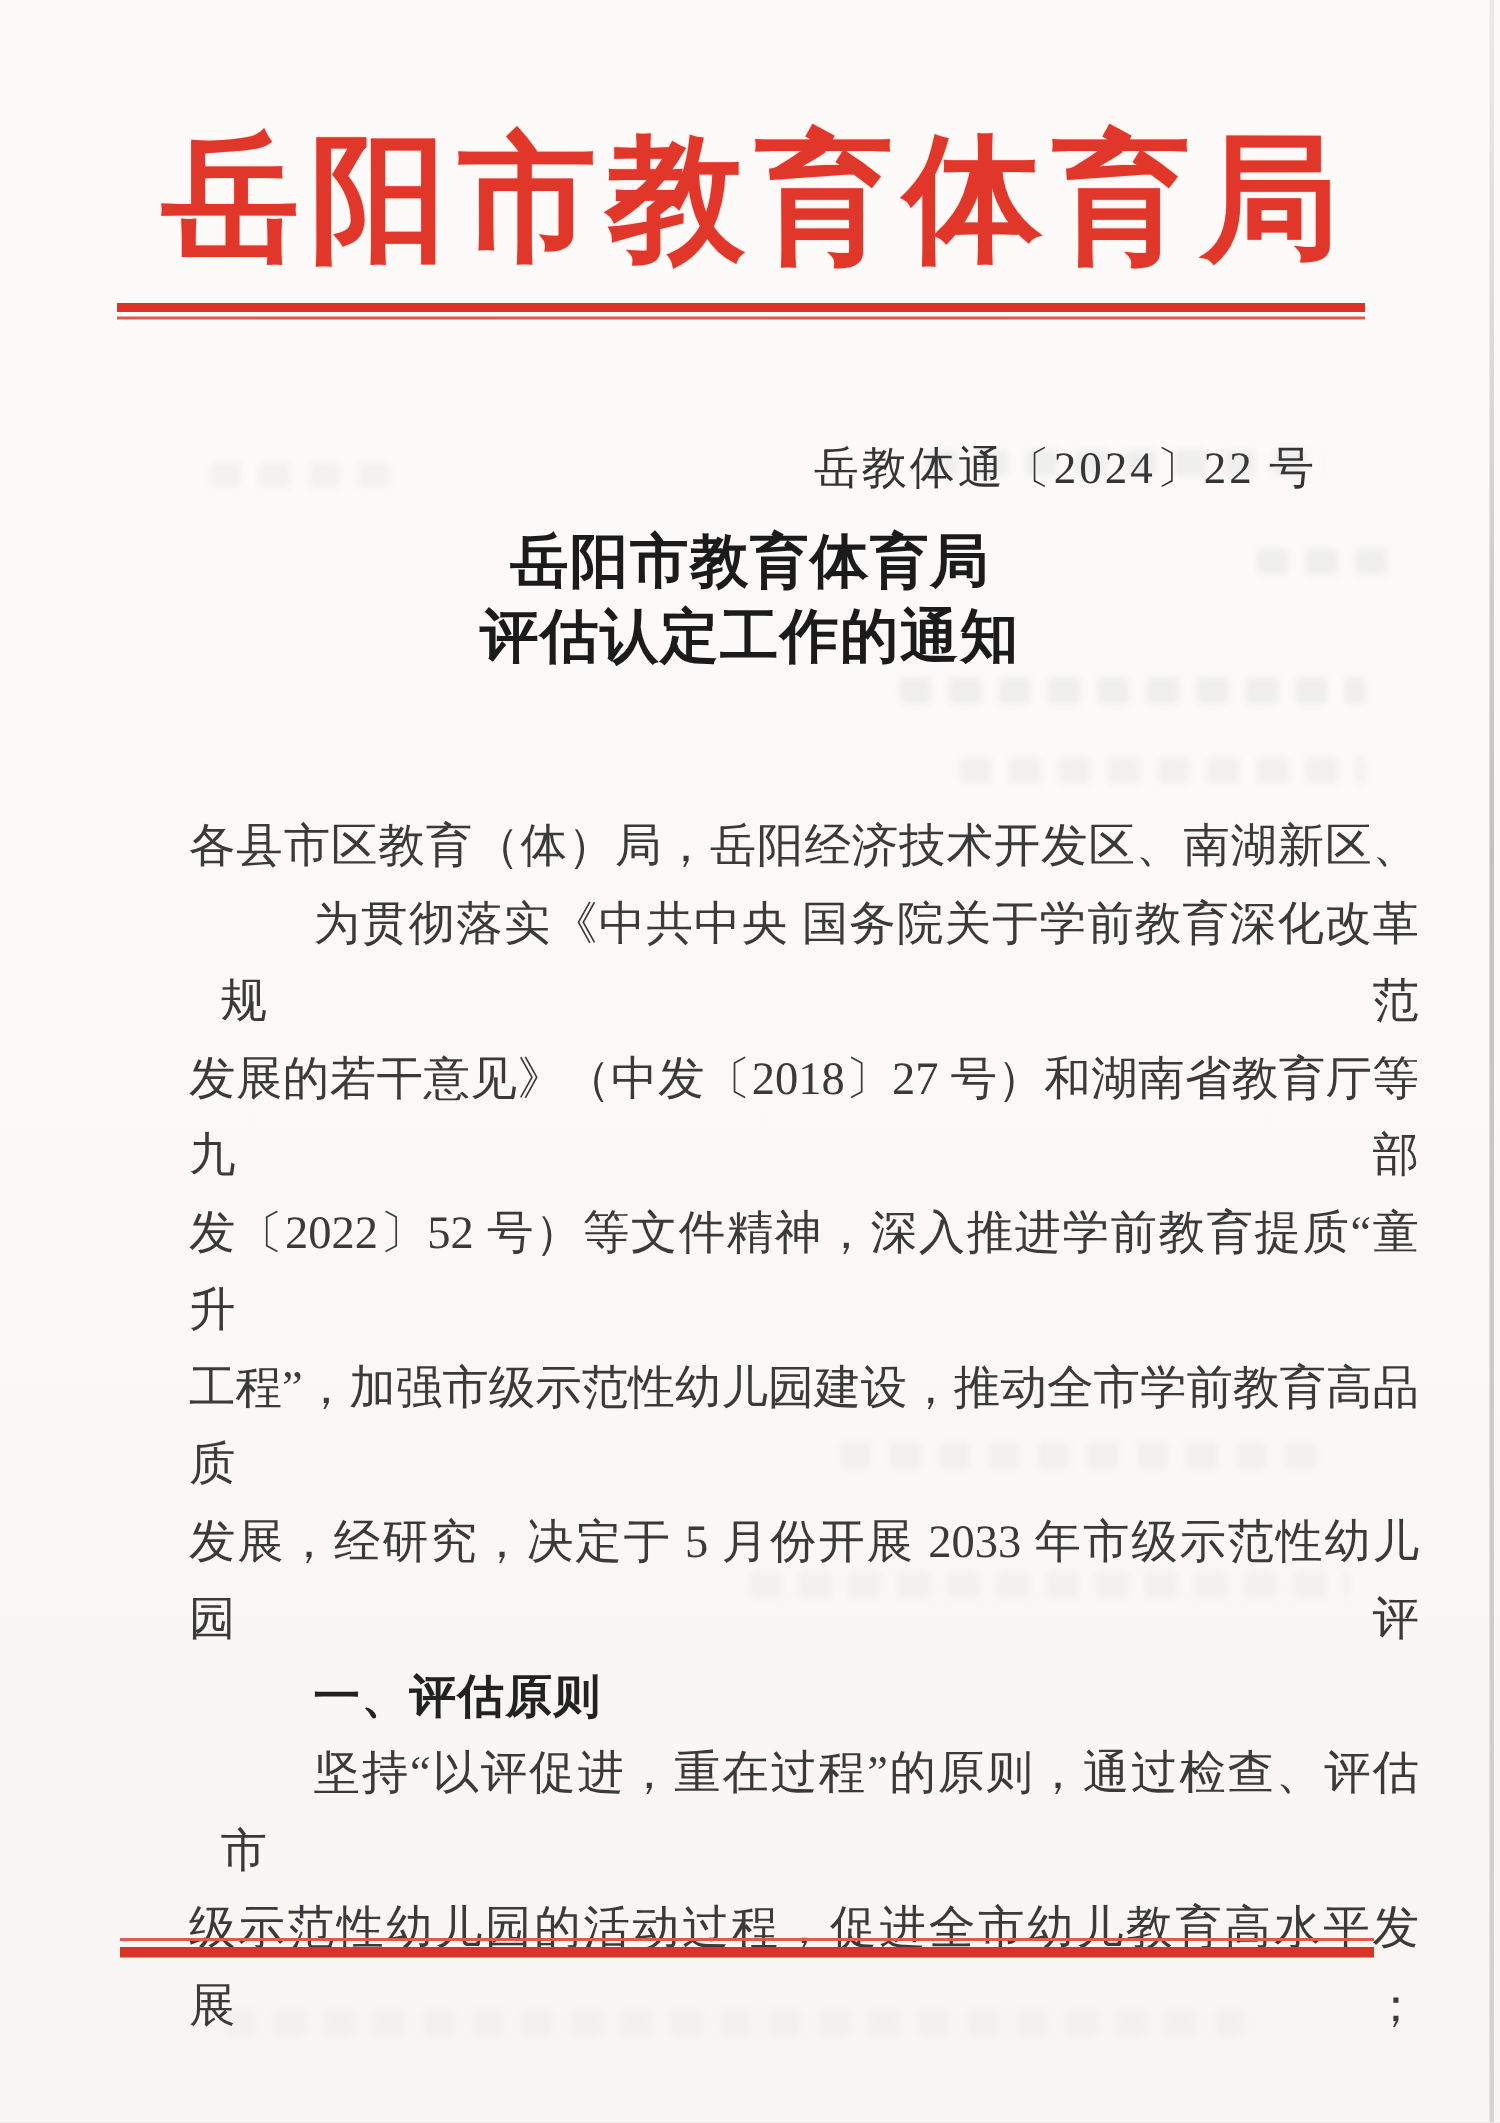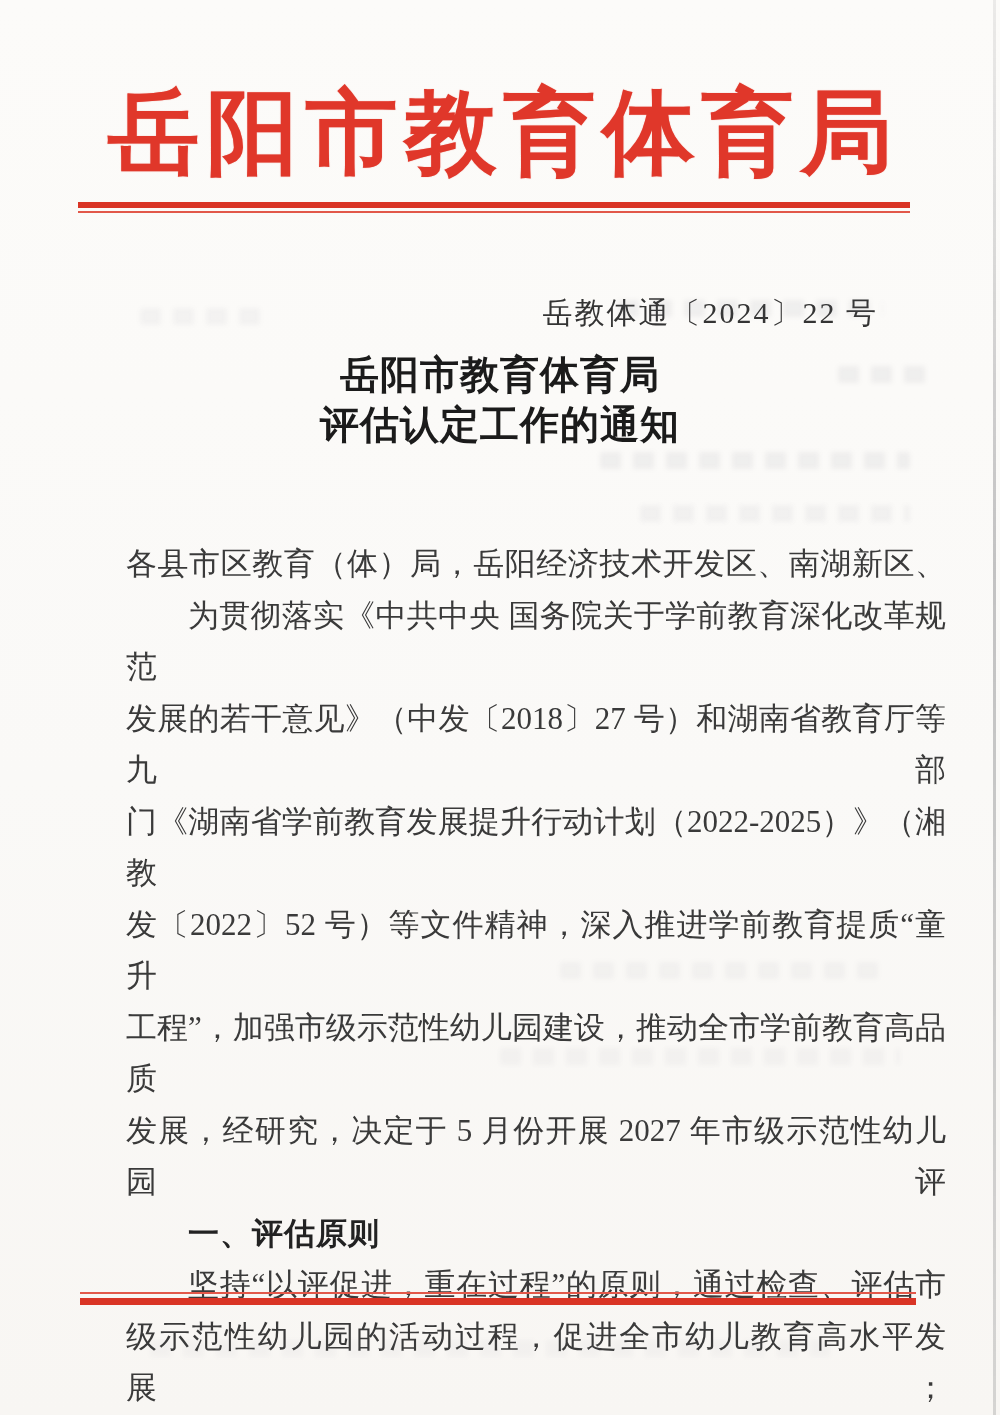--- a/index.html
+++ b/index.html
@@ -70,21 +70,21 @@
   .doc-body p{
     margin:0;
     line-height:51.5px;
     white-space:nowrap;
   }
   .doc-body p.full{
     white-space:normal;
     text-align:justify;
     text-align-last:justify;
   }
-  .doc-body p.indent{text-indent:62px;}
+  .doc-body p.indent{text-indent:62px;margin-left:21px;}
   .doc-body p.heading{
     font-family:Liberation Serif, serif;
     font-weight:700;
     color:#222;
     letter-spacing:1px;
   }
 
   
   .ghost{
     position:absolute;height:17px;
@@ -112,24 +112,23 @@
   <div class="doc-title">
     <div>岳阳市教育体育局</div>
     <div>评估认定工作的通知</div>
   </div>
 
   <div class="doc-body">
     <p class="full">各县市区教育（体）局，岳阳经济技术开发区、南湖新区、</p>
 
     <p class="full indent">为贯彻落实《中共中央 国务院关于学前教育深化改革规范</p>
     <p class="full">发展的若干意见》（中发〔2018〕27 号）和湖南省教育厅等九部</p>
-    <p class="full">门《湖南省学前教育发展提升行动计划（2022-2025）》（湘教</p>
     <p class="full">发〔2022〕52 号）等文件精神，深入推进学前教育提质“童升</p>
     <p class="full">工程”，加强市级示范性幼儿园建设，推动全市学前教育高品质</p>
-    <p class="full">发展，经研究，决定于 5 月份开展 2027 年市级示范性幼儿园评</p>
+    <p class="full">发展，经研究，决定于 5 月份开展 2033 年市级示范性幼儿园评</p>
 
     <p class="heading indent">一、评估原则</p>
 
     <p class="full indent">坚持“以评促进，重在过程”的原则，通过检查、评估市</p>
     <p class="full">级示范性幼儿园的活动过程，促进全市幼儿教育高水平发展；</p>
 
   </div>
 
   <div class="rule-foot">
     <div class="thin"></div>

